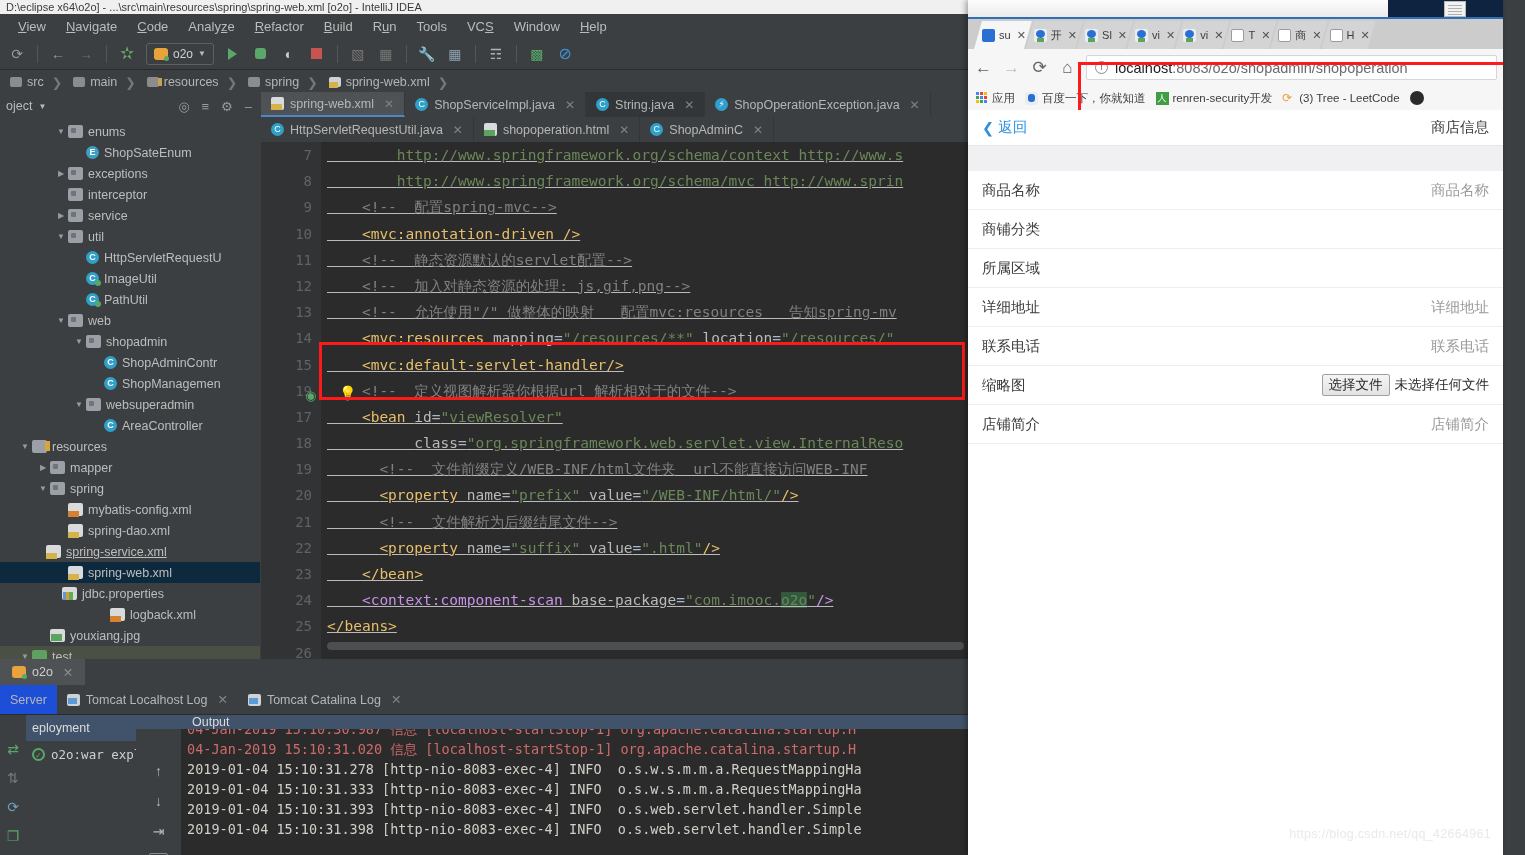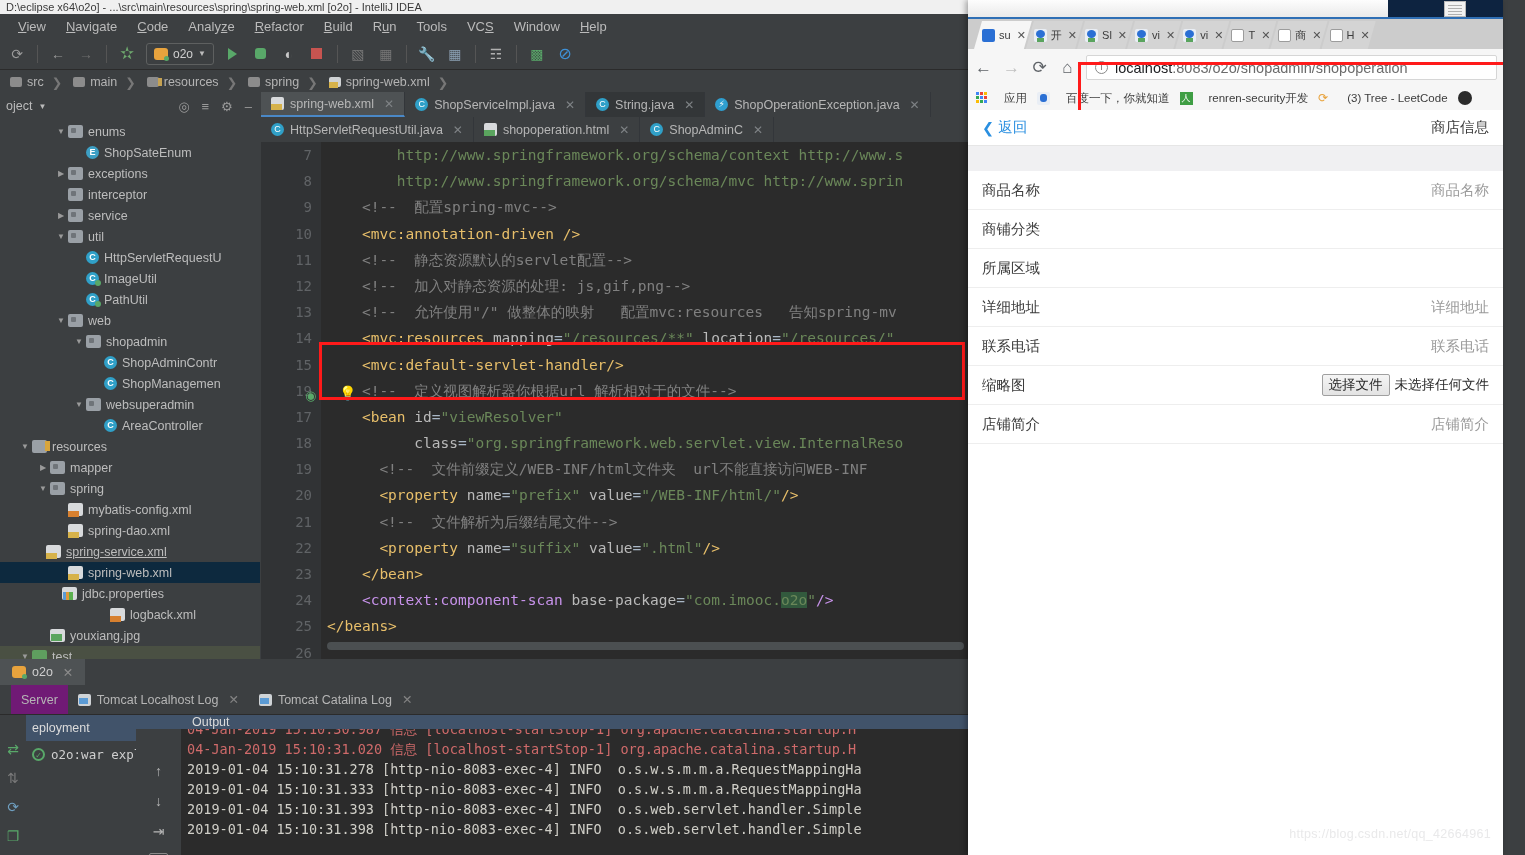--- a/index.html
+++ b/index.html
@@ -85,21 +85,21 @@
   .etab.active2 { background:#333638; }
   .etab .x { color:#7f8386; margin-left:4px; font-size:12px;}
   .etab-i { width:13px;height:13px;border-radius:2px; position:relative;flex:none;}
 
   .editor { position:absolute; left:261px; top:142px; right:0; bottom:196px; background:#2b2b2b; overflow:hidden;}
   .gutter { position:absolute; left:0; top:0; bottom:0; width:60px; background:#313335; }
   .gline { height:26.2px; line-height:26.2px; text-align:right; padding-right:9px; color:#606366; font-size:14px;
            font-family:"DejaVu Sans Mono","Liberation Mono",monospace; }
   .codearea { position:absolute; left:60px; top:0; right:0; bottom:0; overflow:hidden;
               font-family:"DejaVu Sans Mono","Liberation Mono",monospace; font-size:14.5px; }
-  .cline { height:26.2px; line-height:26.2px; white-space:pre; padding-left:6px; }
+  .cline { height:26.2px; line-height:26.2px; white-space:pre; padding-left:6px;text-decoration:underline; }
   .c-com { color:#808080; }
   .c-tag { color:#e8bf6a; }
   .c-tagctx { color:#c792ea; }
   .c-attr { color:#bababa; }
   .c-str { color:#6a8759; }
   .c-plain{ color:#a9b7c6; }
   .c-url { color:#6a8759; }
   .c-hl { background:#32593d; }
 
   .redbox { position:absolute; border:3px solid #ff1a1a; pointer-events:none;}
@@ -108,21 +108,21 @@
   .statuscrumb { position:absolute; left:261px; right:0; bottom:170px; height:26px; background:#3c3f41;
                  display:flex;align-items:center;gap:7px;padding-left:36px; color:#b0b0b0; font-size:12.5px;}
   .statuscrumb .sp { color:#777; }
 
   
   .bottom { position:absolute; left:0; right:0; bottom:0; height:196px; background:#3c3f41; }
   .bt-tabrow1 { height:26px; background:#3c3f41; display:flex; align-items:center; }
   .bt-proj { display:flex;align-items:center;gap:6px;padding:0 12px;height:26px;background:#4e5254;font-size:12.5px;color:#cfcfcf;}
   .bt-tabrow2 { height:30px; background:#3c3f41; display:flex; align-items:stretch; border-bottom:1px solid #2b2b2b;}
   .bt-tab { display:flex;align-items:center;gap:6px;padding:0 10px;font-size:12.5px;color:#b6b6b6;}
-  .bt-tab.active { background:#701a75;margin-left:11px; }
+  .bt-tab.active { background:#1d4ed8; }
   .bt-tab .x{ color:#838383; margin-left:4px;}
   .tomicon{width:13px;height:12px;background:#cfd3d6;border-radius:2px;position:relative;flex:none;}
   .tomicon:after{content:"";position:absolute;left:1px;top:4px;width:9px;height:6px;background:#5b9bd5;}
 
   .bt-body { position:absolute; left:0; right:0; top:56px; bottom:0; display:flex; }
   .bt-col-icons { width:26px; background:#3c3f41; padding-top:26px; display:flex; flex-direction:column; align-items:center; gap:13px;}
   .bt-deploy { width:110px; background:#3c3f41; }
   .bt-hdr { height:26px; background:#41536a; color:#dcdcdc; font-size:12.5px; display:flex;align-items:center; padding-left:6px; }
   .dep-item{display:flex;align-items:center;gap:6px;padding:6px 4px 0 6px;font-size:12.5px;color:#cfcfcf;white-space:nowrap;
             font-family:"DejaVu Sans Mono","Liberation Mono",monospace;}
@@ -159,21 +159,21 @@
 
   .ch-toolbar{ height:37px; background:#f6f6f6; display:flex; align-items:center; padding:0 6px; gap:9px;}
   .nav-ic{ color:#5f6368; font-size:17px; width:19px; text-align:center;}
   .nav-ic.dim{ color:#c0c0c0;}
   .omnibox{ flex:1; height:25px; background:#fff; border:1px solid #d6d6d6; border-radius:2px;
             display:flex; align-items:center; gap:7px; padding:0 8px; font-size:14.5px; color:#6b6b6b; overflow:hidden;}
   .omni-i{ width:13px;height:13px;border-radius:50%;border:1px solid #8a8a8a;color:#6b6b6b;font-size:9px;line-height:11px;text-align:center;flex:none;}
   .omni-host{ color:#202124; }
 
   .ch-bookmarks{ height:24px; background:#f6f6f6; display:flex; align-items:center; gap:10px; padding:0 8px; font-size:11.5px; color:#3c3c3c; white-space:nowrap; overflow:hidden;}
-  .bm{ display:flex; align-items:center; gap:16px;}
+  .bm{ display:flex; align-items:center; gap:4px;}
   .grid-ic{ width:12px;height:12px;display:grid;grid-template-columns:repeat(3,3px);grid-template-rows:repeat(3,3px);gap:1px;}
   .grid-ic i{ display:block;width:3px;height:3px;}
 
   .red-url-box{ position:absolute; left:110px; top:62px; width:430px; height:53px; border:3px solid #ff1a1a; }
 
   
   .page{ position:absolute; left:0; right:0; top:110px; bottom:0; background:#fff; }
   .pg-navbar{ height:36px; background:#fff; border-bottom:1px solid #e6e6e6; display:flex; align-items:center; padding:0 14px; }
   .pg-back{ color:#2a8fe0; font-size:14.5px; display:flex; align-items:center; gap:4px;}
   .pg-title{ margin-left:auto; color:#3a3a3a; font-size:14.5px;}

